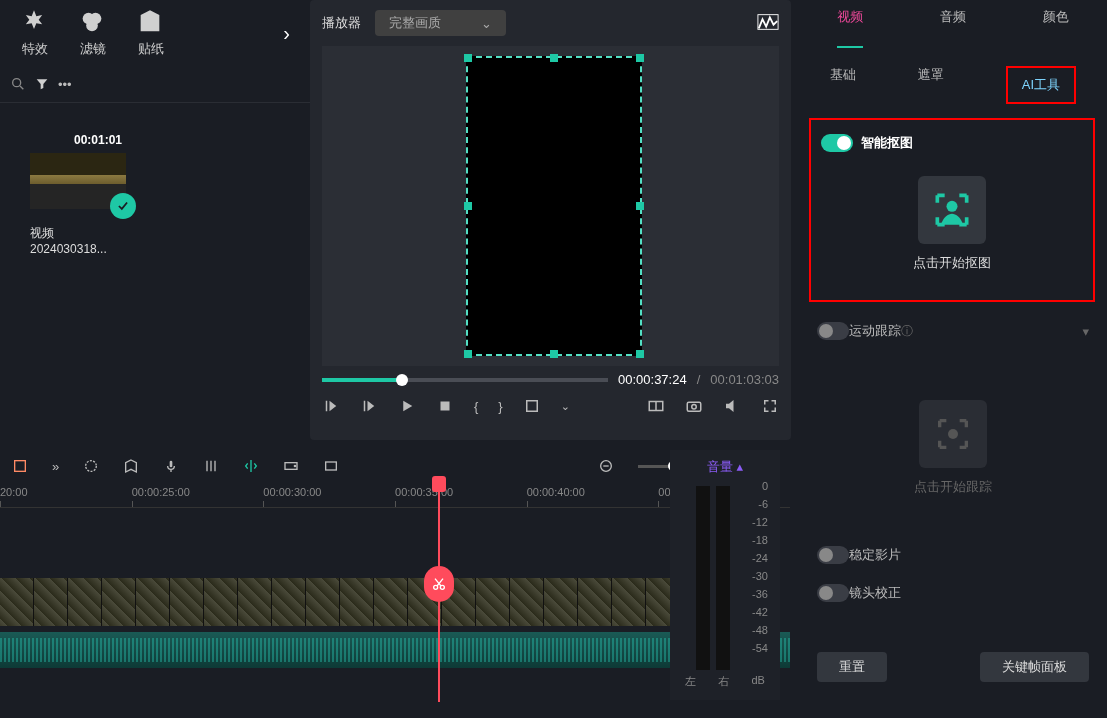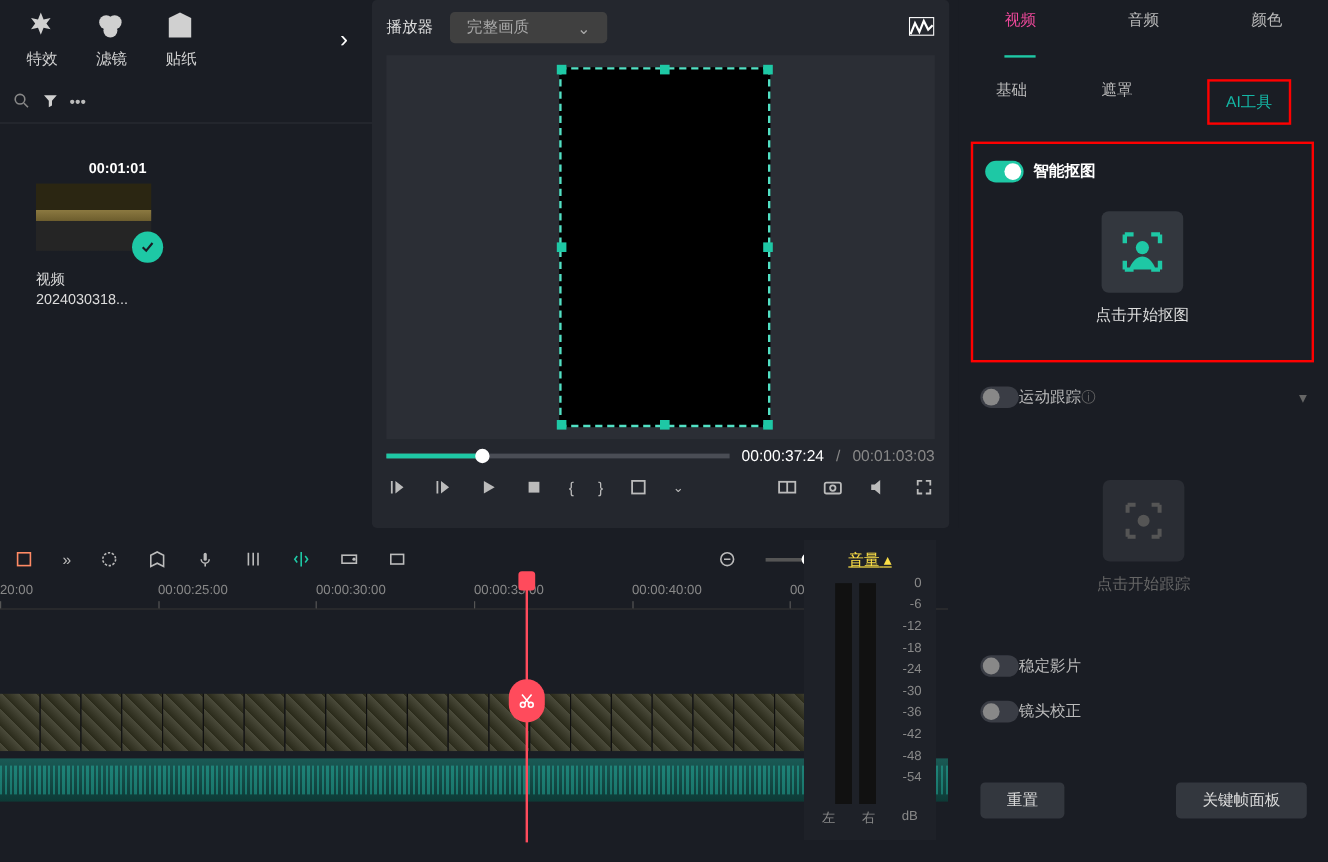--- a/index.html
+++ b/index.html
@@ -190,21 +190,21 @@
 }
 .rtabs span { color: #bbb; cursor: pointer; }
 .rtabs .active { color: #ec4899; border-bottom: 2px solid #1ec8a5; padding-bottom: 20px; }
 .rsubtabs {
   display: flex;
   justify-content: space-around;
   padding: 10px 0;
 }
 .rsubtabs span { color: #bbb; cursor: pointer; }
 .rsubtabs .active-box {
-  color: #14b8a6;
+  color: #7dd3fc;
   border: 2px solid #ff0000;
   padding: 8px 14px;
 }
 .red-frame {
   border: 2px solid #ff0000;
   margin: 4px 12px 10px 10px;
   padding: 8px 10px 28px;
 }
 .toggle-row {
   display: flex;
@@ -395,21 +395,21 @@
 
 .vu-panel {
   position: absolute;
   left: 670px;
   top: 450px;
   width: 110px;
   height: 250px;
   background: #1e2128;
   padding: 8px 4px;
 }
-.vu-label { text-align: center; color: #fde047; margin-bottom: 4px; text-decoration: underline; }
+.vu-label { text-align: center; color: #8b5cf6; margin-bottom: 4px; }
 .vu-scale {
   display: flex;
   flex-direction: column;
   align-items: flex-end;
   gap: 6px;
   padding-right: 8px;
   font-size: 11px;
   color: #888;
 }
 .vu-lr {

